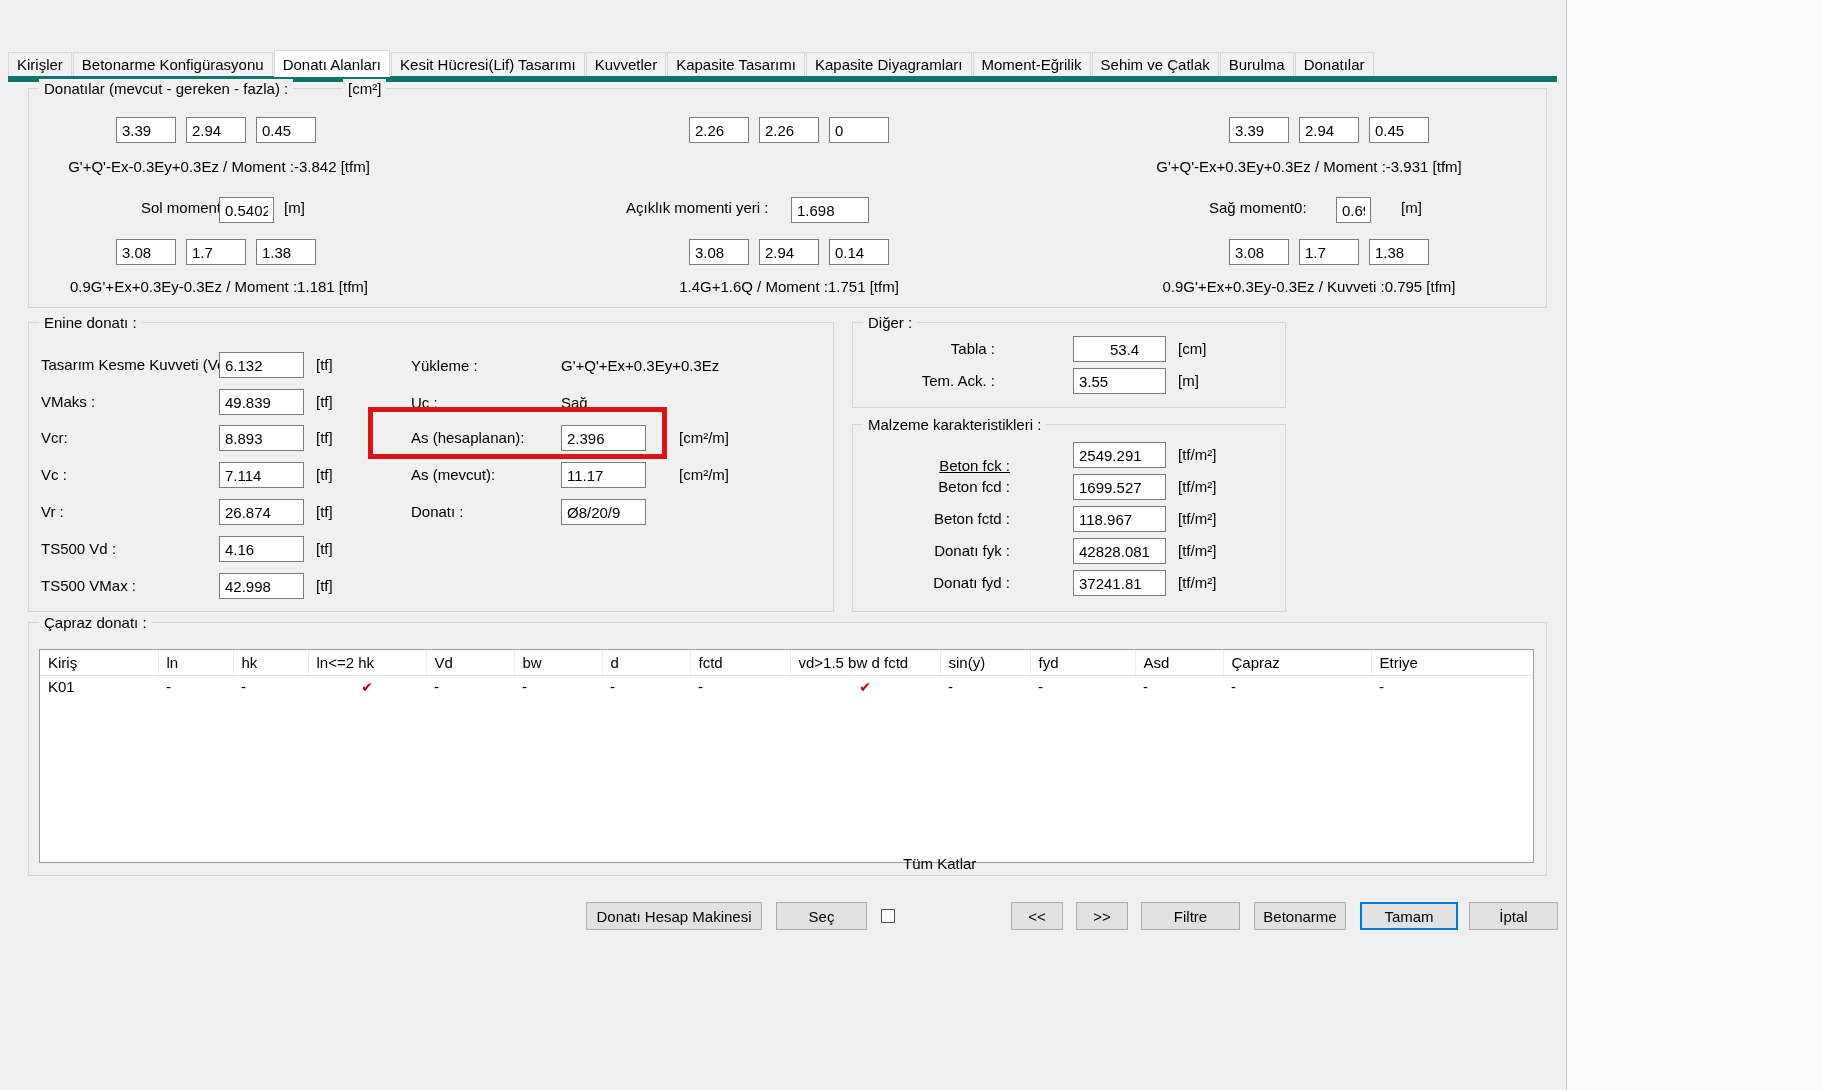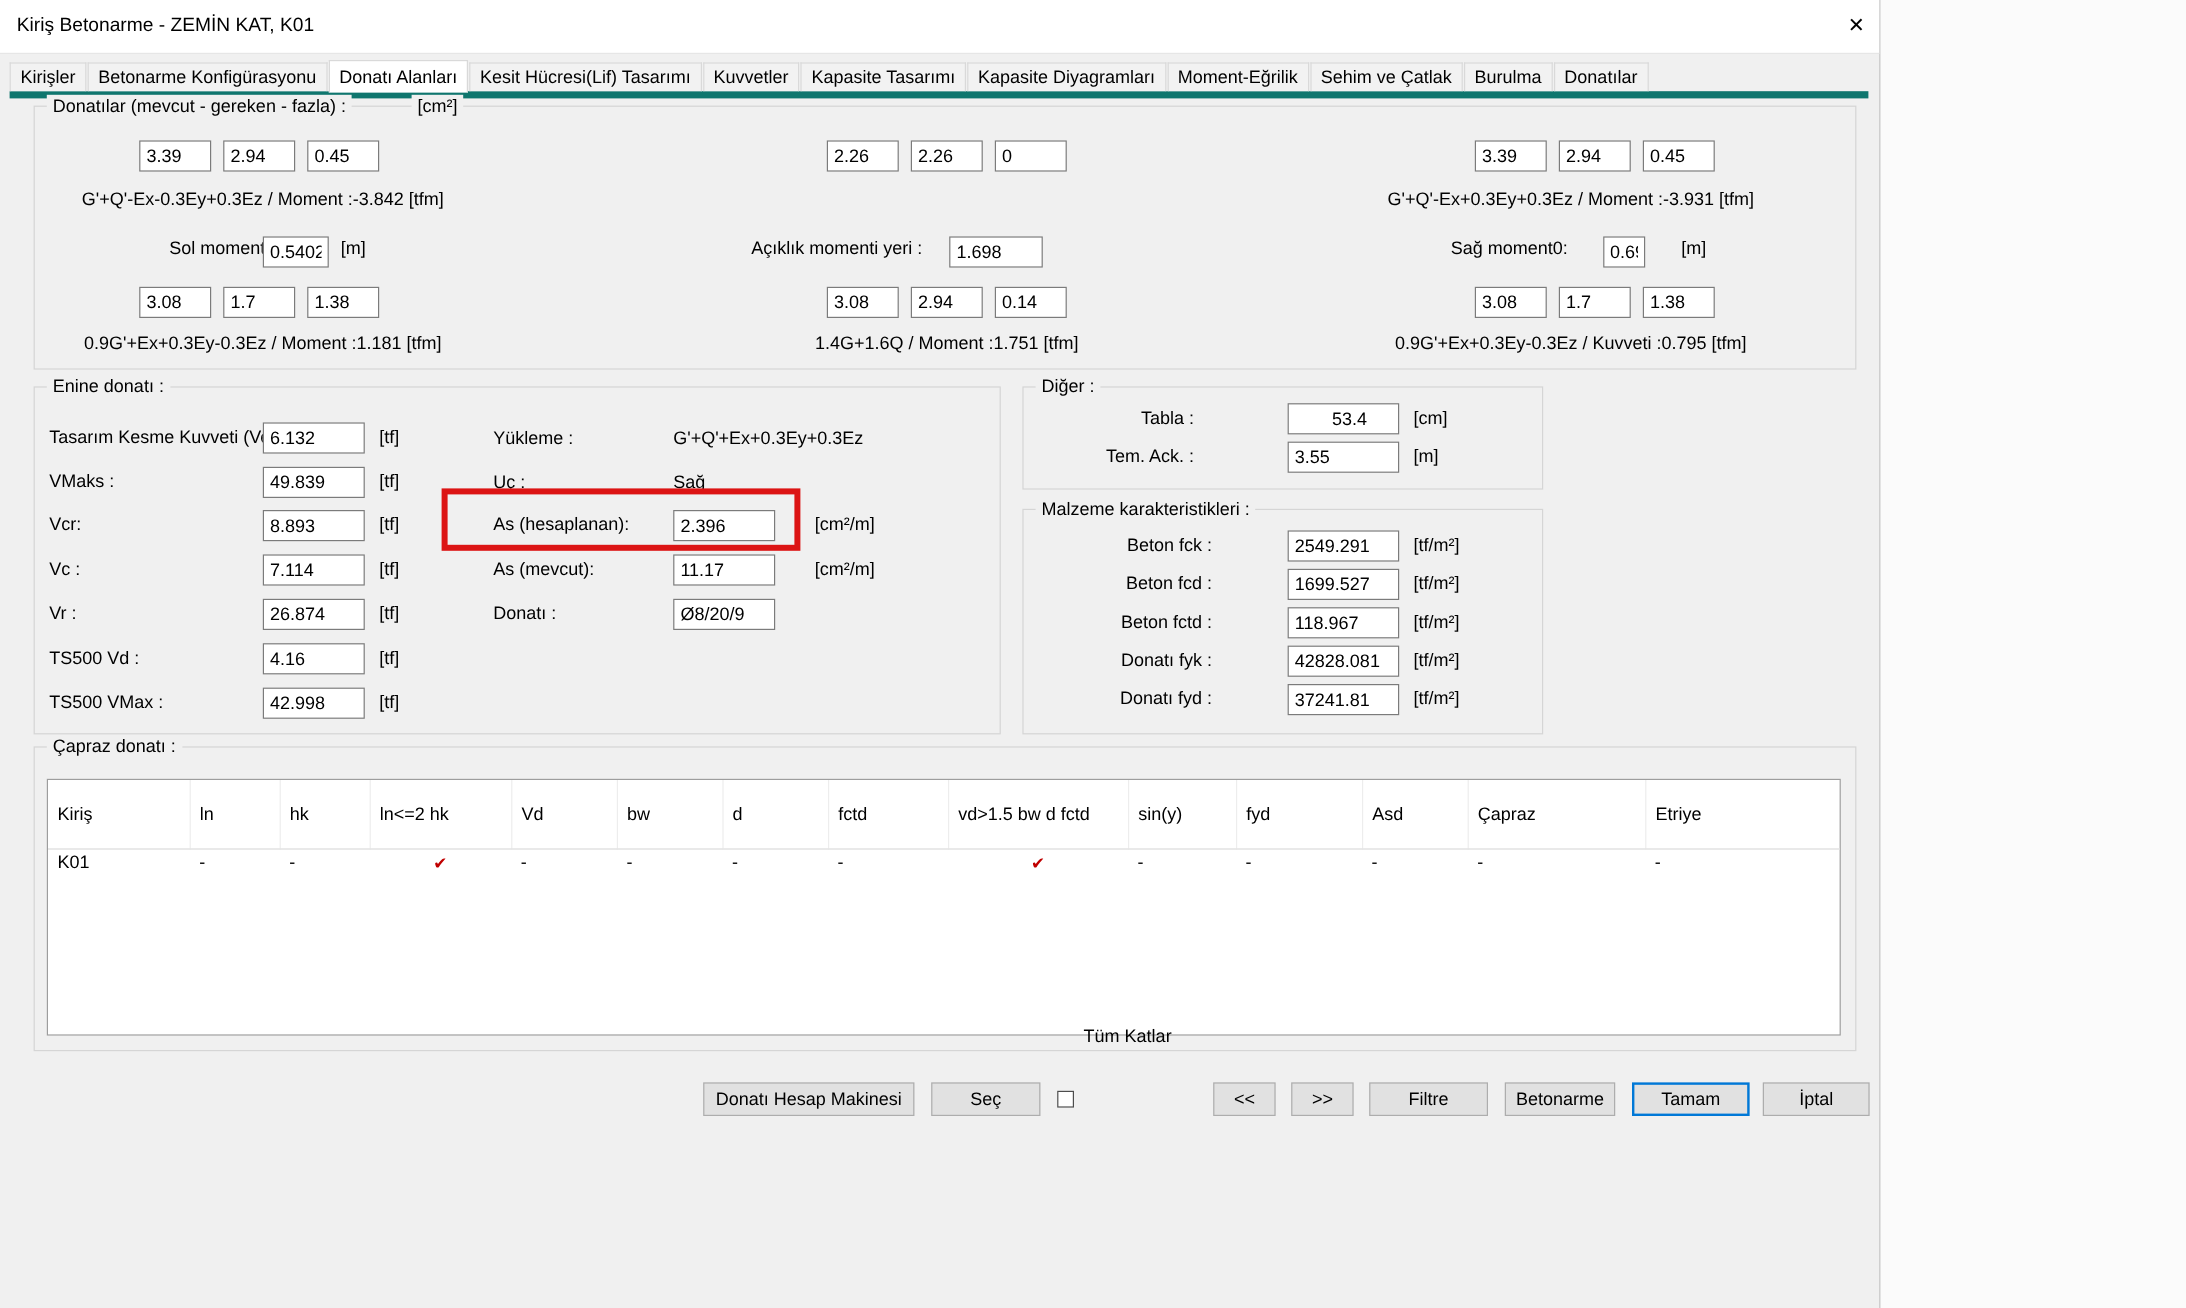--- a/index.html
+++ b/index.html
@@ -17,41 +17,37 @@
   .grp{position:absolute;border:1px solid #d5d5d5;}
   .grp-legend{position:absolute;top:-10px;left:10px;background:#f0f0f0;padding:0 5px;line-height:20px;white-space:nowrap;}
   
   .tb{position:absolute;height:26px;border:1px solid #7b7b7b;background:#fff;font-family:"Liberation Sans",sans-serif;font-size:15px;padding:0 5px;box-sizing:border-box;color:#000;}
   .lbl{position:absolute;line-height:26px;white-space:nowrap;}
   .lblr{position:absolute;line-height:26px;white-space:nowrap;text-align:right;}
   .cap{position:absolute;line-height:20px;text-align:center;white-space:nowrap;}
   
   .cptable-wrap{position:absolute;left:10px;top:26px;width:1495px;height:214px;background:#fff;border:1px solid #9d9d9d;box-sizing:border-box;overflow:hidden;}
   table.cptable{border-collapse:collapse;table-layout:fixed;width:100%;font-size:15px;}
-  table.cptable th{text-align:left;font-weight:normal;padding:20px 8px;border-right:1px solid #ededed;border-bottom:1px solid #e4e4e4;white-space:nowrap;overflow:hidden;}
+  table.cptable th{text-align:left;font-weight:normal;padding:4px 8px;border-right:1px solid #ededed;border-bottom:1px solid #e4e4e4;white-space:nowrap;overflow:hidden;}
   table.cptable td{padding:2px 8px;white-space:nowrap;overflow:hidden;}
   td.check{color:#c00000;text-align:center;font-size:14px;}
   
   .hl{position:absolute;left:368px;top:407px;width:299px;height:52px;border:5px solid #dc1414;box-sizing:border-box;z-index:10;pointer-events:none;}
   
   .btn{position:absolute;top:902px;height:28px;background:#e1e1e1;border:1px solid #adadad;font-family:"Liberation Sans",sans-serif;font-size:15px;box-sizing:border-box;cursor:pointer;padding:0;}
   .btn.default{border:2px solid #0078d7;}
   .cb{position:absolute;left:881px;top:909px;width:14px;height:14px;border:1px solid #4d4d4d;background:#fff;box-sizing:border-box;cursor:pointer;}
   .cblabel{position:absolute;left:903px;top:850px;line-height:28px;white-space:nowrap;}
 </style>
 </head>
 <body>
 
 <div id="root">
 <div id="dialog">
 
-  <div class="titlebar">
-    <span class="titletext">Kiriş Betonarme - ZEMİN KAT, K01</span>
-    <span class="closebtn">✕</span>
-  </div>
 
   <div class="tabstrip">
     <div class="tab">Kirişler</div>
     <div class="tab">Betonarme Konfigürasyonu</div>
     <div class="tab active">Donatı Alanları</div>
     <div class="tab">Kesit Hücresi(Lif) Tasarımı</div>
     <div class="tab">Kuvvetler</div>
     <div class="tab">Kapasite Tasarımı</div>
     <div class="tab">Kapasite Diyagramları</div>
     <div class="tab">Moment-Eğrilik</div>
@@ -166,21 +162,21 @@
     <span class="lbl" style="left:325px;top:13px;">[cm]</span>
 
     <span class="lblr" style="left:12px;top:45px;width:130px;">Tem. Ack. :</span>
     <input class="tb" style="left: 220px; top: 45px; width: 93px;" value="3.55">
     <span class="lbl" style="left:325px;top:45px;">[m]</span>
   </div>
 
   <div class="grp" style="left:852px;top:424px;width:432px;height:186px;">
     <span class="grp-legend">Malzeme karakteristikleri :</span>
 
-    <span class="lblr" style="left:12px;top:17px;width:145px;">Beton fck :</span>
+    <span class="lblr" style="left:12px;top:28px;width:145px;text-decoration:underline;">Beton fck :</span>
     <input class="tb" style="left: 220px; top: 17px; width: 93px;" value="2549.291">
     <span class="lbl" style="left:325px;top:17px;">[tf/m²]</span>
 
     <span class="lblr" style="left:12px;top:49px;width:145px;">Beton fcd :</span>
     <input class="tb" style="left: 220px; top: 49px; width: 93px;" value="1699.527">
     <span class="lbl" style="left:325px;top:49px;">[tf/m²]</span>
 
     <span class="lblr" style="left:12px;top:81px;width:145px;">Beton fctd :</span>
     <input class="tb" style="left: 220px; top: 81px; width: 93px;" value="118.967">
     <span class="lbl" style="left:325px;top:81px;">[tf/m²]</span>

